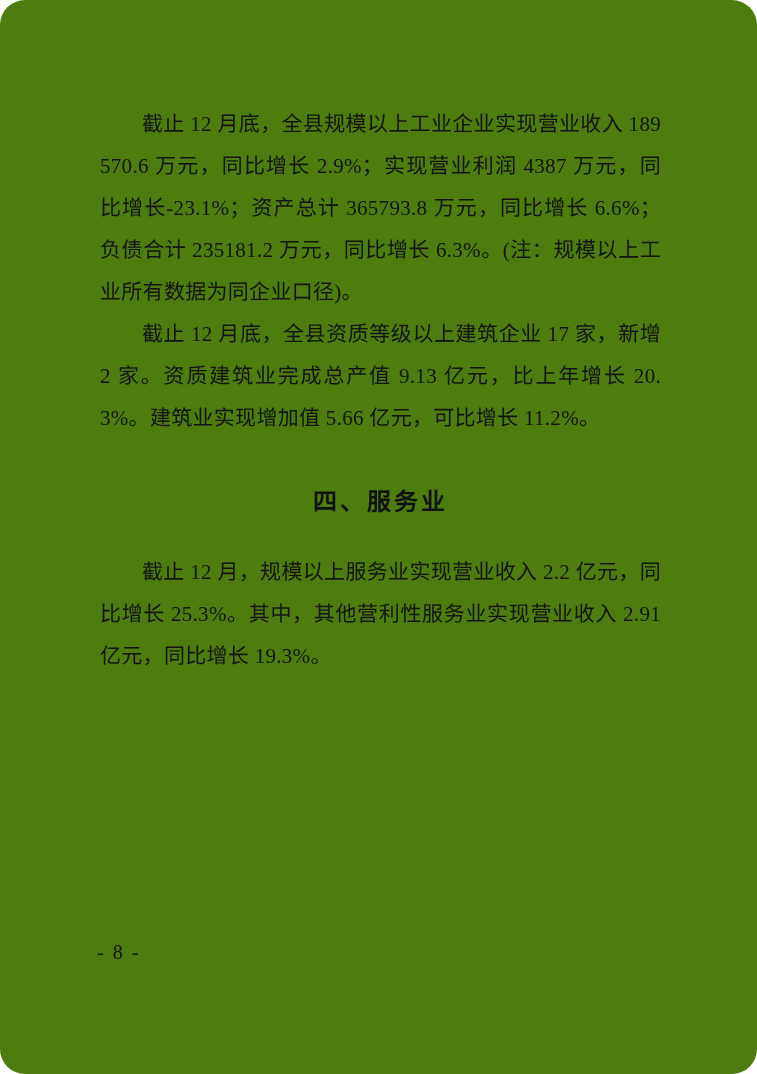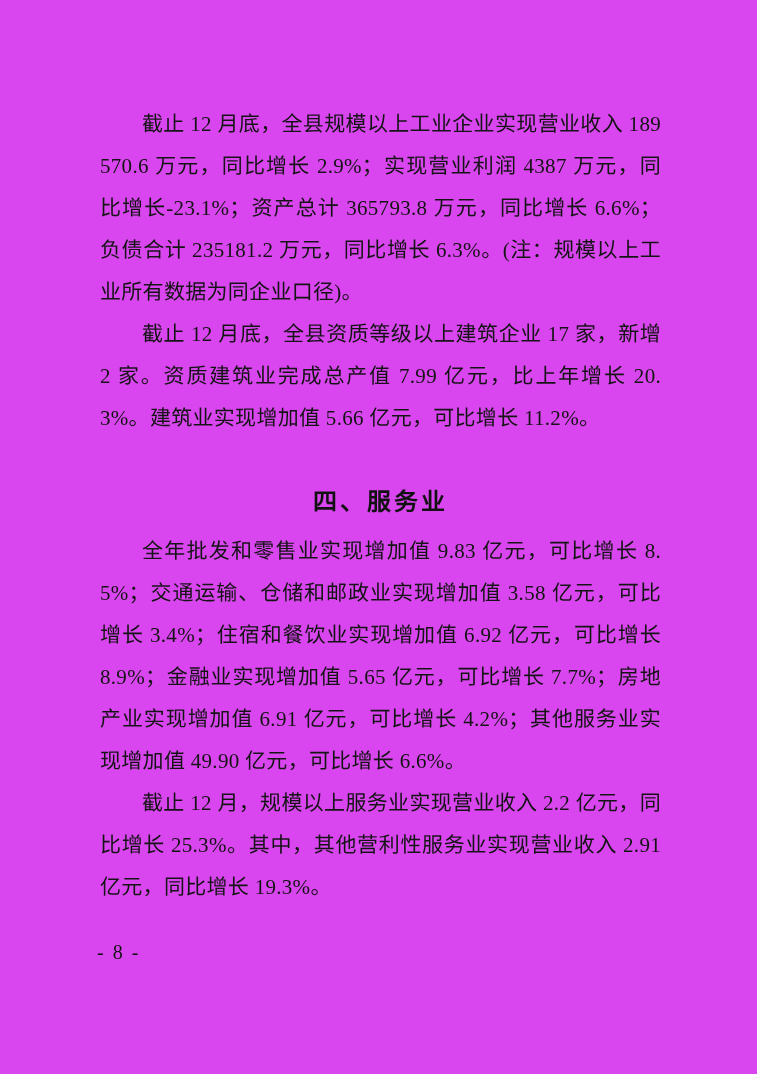--- a/index.html
+++ b/index.html
@@ -4,43 +4,44 @@
 <style>
   html, body {
     margin: 0;
     padding: 0;
     background: #ffffff;
   }
   .page {
     position: relative;
     width: 757px;
     height: 1074px;
-    background: #d946ef;
+    background: #4d7c0f;
     overflow: hidden;
     font-family: "Liberation Serif", "DejaVu Serif", serif;
     color: #141414;
+    border-radius: 25px;
   }
   .content {
     position: absolute;
     left: 100px;
     top: 103px;
     width: 561px;
   }
   .body-para {
     margin: 0;
     font-size: 21px;
     line-height: 42px;
     text-align: justify;
     text-justify: inter-ideograph;
     text-indent: 2em;
     letter-spacing: 0.3px;
     word-break: break-all;
   }
   .section-heading {
-    margin: 48px 0 13px 0;
+    margin: 48px 0 34px 0;
     font-family: "Liberation Sans", "DejaVu Sans", sans-serif;
     font-weight: bold;
     font-size: 24px;
     line-height: 30px;
     text-align: center;
     letter-spacing: 3px;
     color: #111111;
   }
   .page-number {
     position: absolute;
@@ -51,19 +52,18 @@
     letter-spacing: 2px;
     color: #141414;
   }
 </style>
 </head>
 <body>
 
 <div class="page">
   <div class="content">
     <p class="body-para">截止 12 月底，全县规模以上工业企业实现营业收入 189570.6 万元，同比增长 2.9%；实现营业利润 4387 万元，同比增长-23.1%；资产总计 365793.8 万元，同比增长 6.6%；负债合计 235181.2 万元，同比增长 6.3%。(注：规模以上工业所有数据为同企业口径)。</p>
-    <p class="body-para">截止 12 月底，全县资质等级以上建筑企业 17 家，新增 2 家。资质建筑业完成总产值 7.99 亿元，比上年增长 20.3%。建筑业实现增加值 5.66 亿元，可比增长 11.2%。</p>
+    <p class="body-para">截止 12 月底，全县资质等级以上建筑企业 17 家，新增 2 家。资质建筑业完成总产值 9.13 亿元，比上年增长 20.3%。建筑业实现增加值 5.66 亿元，可比增长 11.2%。</p>
     <h2 class="section-heading">四、服务业</h2>
-    <p class="body-para">全年批发和零售业实现增加值 9.83 亿元，可比增长 8.5%；交通运输、仓储和邮政业实现增加值 3.58 亿元，可比增长 3.4%；住宿和餐饮业实现增加值 6.92 亿元，可比增长 8.9%；金融业实现增加值 5.65 亿元，可比增长 7.7%；房地产业实现增加值 6.91 亿元，可比增长 4.2%；其他服务业实现增加值 49.90 亿元，可比增长 6.6%。</p>
     <p class="body-para">截止 12 月，规模以上服务业实现营业收入 2.2 亿元，同比增长 25.3%。其中，其他营利性服务业实现营业收入 2.91 亿元，同比增长 19.3%。</p>
   </div>
   <div class="page-number">- 8 -</div>
 </div>
 
 </body></html>

